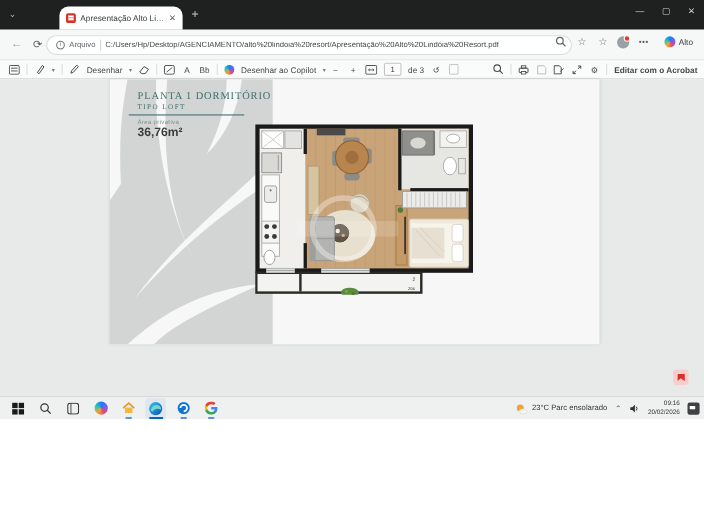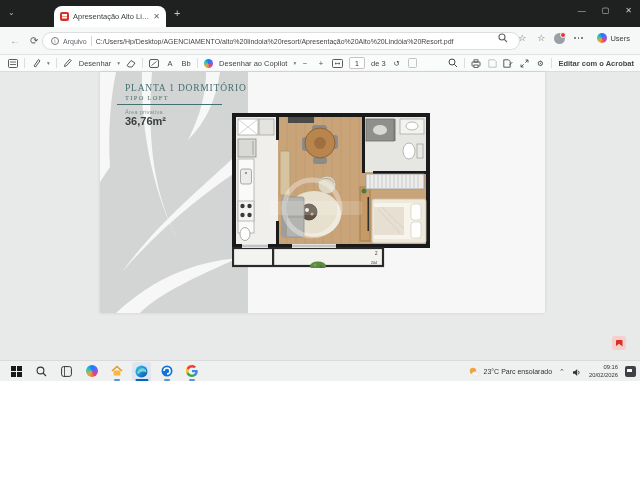--- a/index.html
+++ b/index.html
@@ -127,21 +127,21 @@
       <span class="ai">☆</span>
       <span class="ai">☆</span>
       <span class="avatar"></span>
       <span class="ai dots">
           <i></i>
           <i></i>
           <i></i>
         </span>
       <span class="chatbtn">
         <span class="chat-ico"></span>
-        <span class="chat-label">Users</span>
+        <span class="chat-label">Alto</span>
       </span>
     </div>
   </div>
 
   <div class="pdfbar">
     <div class="pb pb-left">
       <span class="pbi">
         <svg width="10" height="9" viewBox="0 0 10 9">
             <rect x="0.5" y="0.5" width="9" height="8" rx="1" fill="none" stroke="#474747" stroke-width="0.9"></rect>
             <line x1="2" y1="3" x2="8" y2="3" stroke="#474747" stroke-width="0.8"></line>

